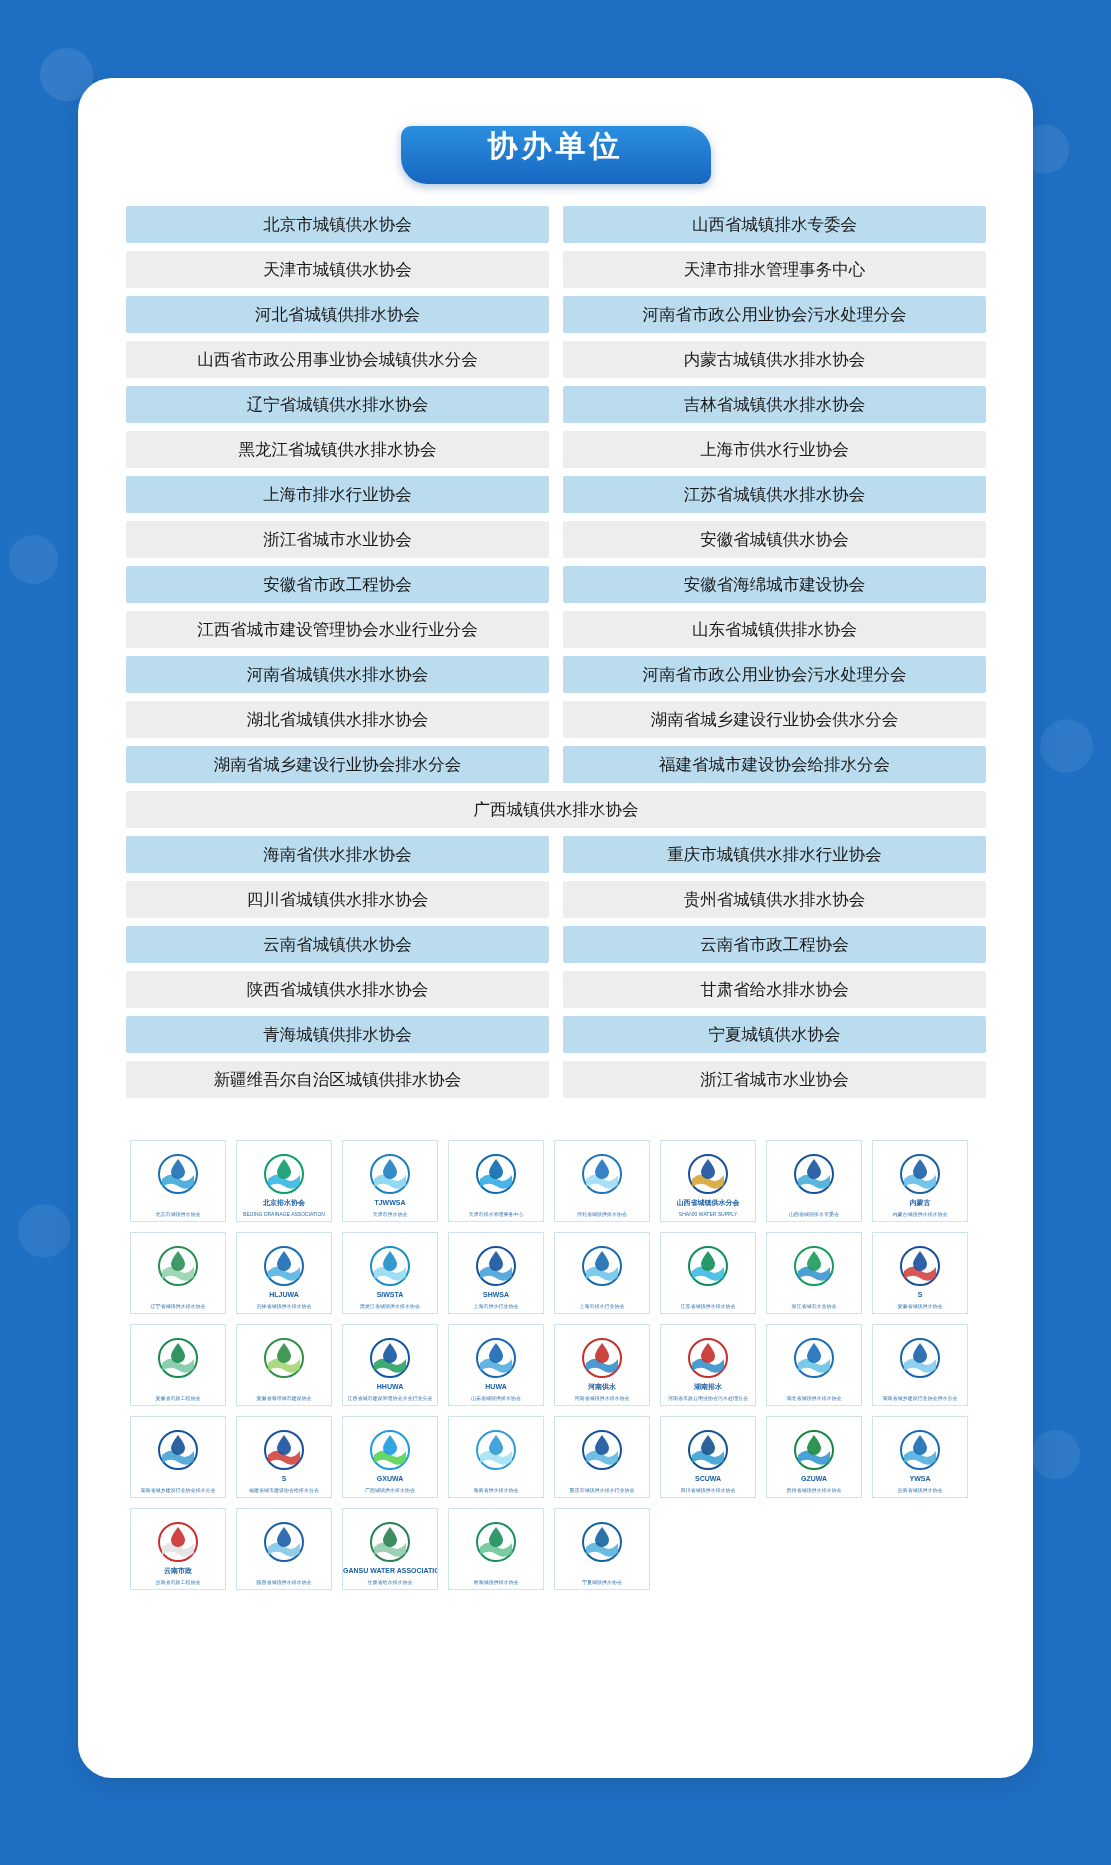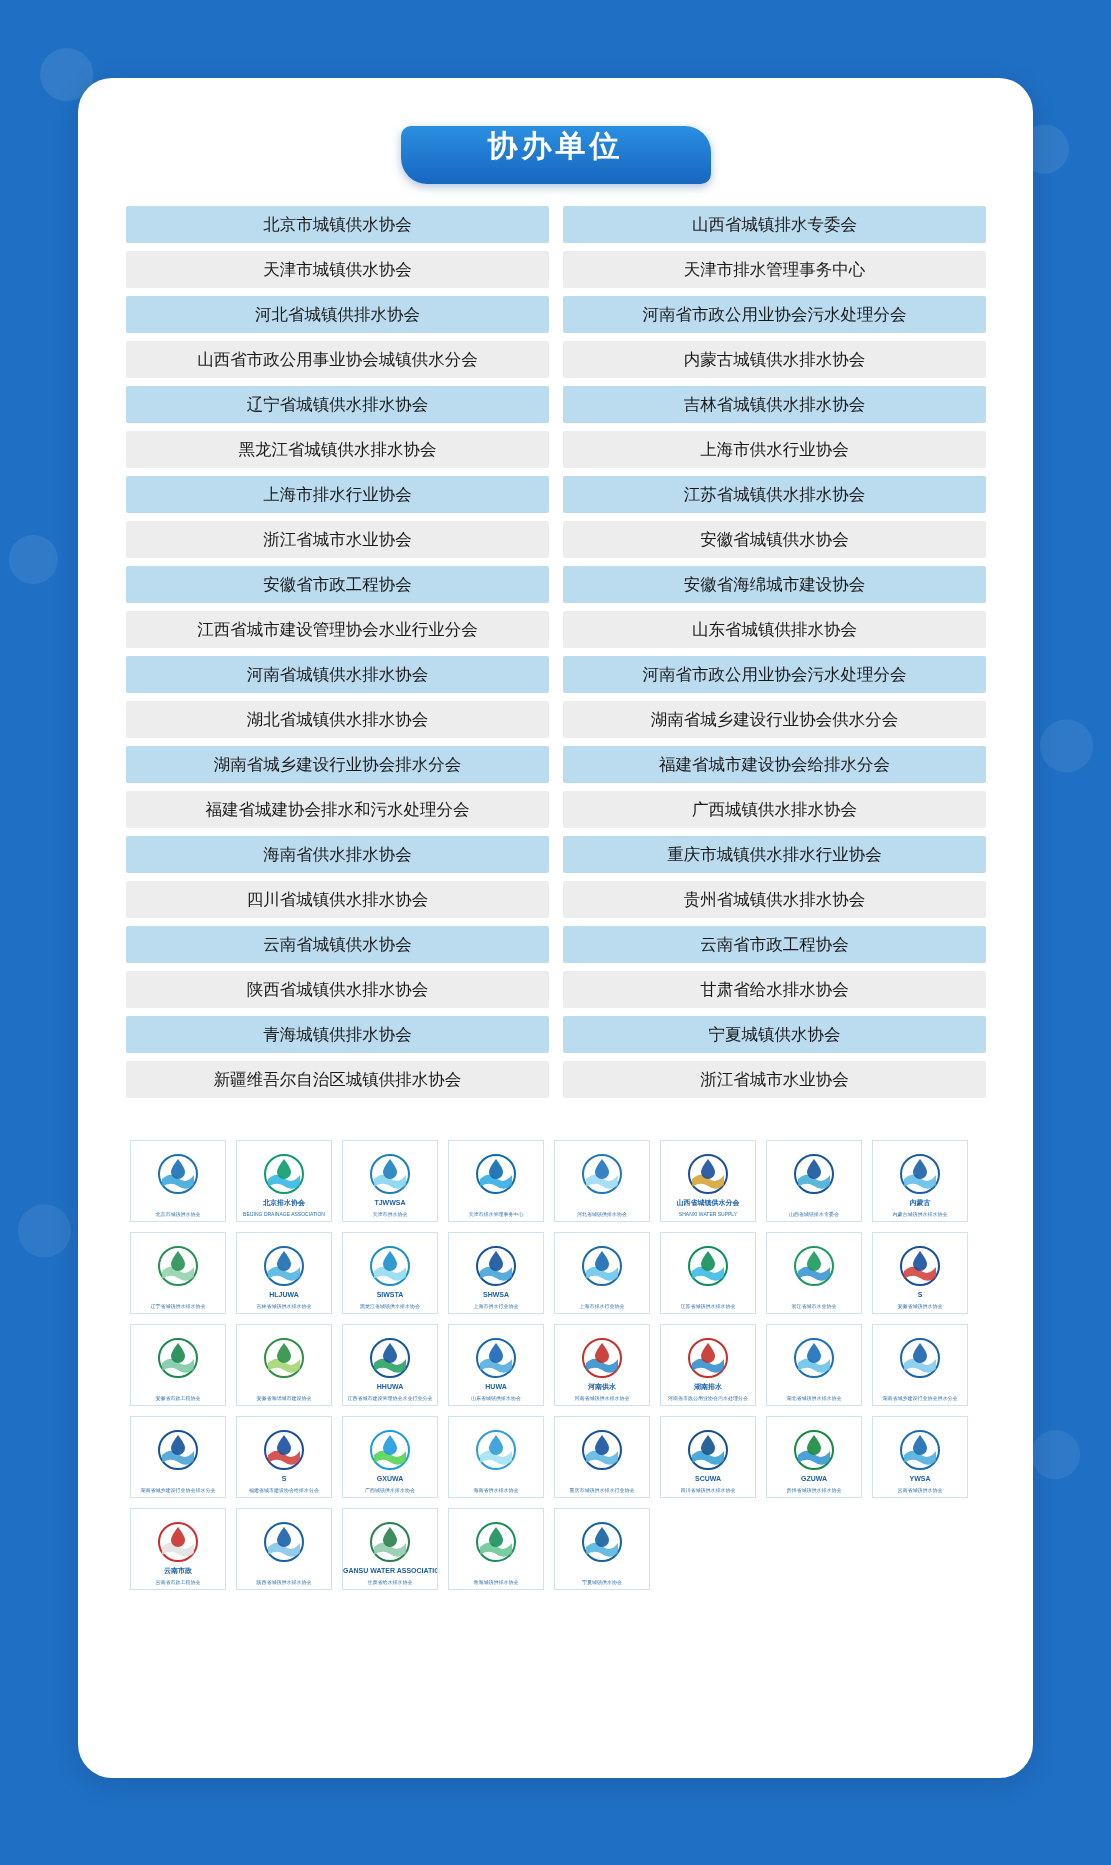--- a/index.html
+++ b/index.html
@@ -198,21 +198,20 @@
       </div>
       <div class="row">
         <div class="cell gray">湖北省城镇供水排水协会</div>
         <div class="cell gray">湖南省城乡建设行业协会供水分会</div>
       </div>
       <div class="row">
         <div class="cell blue">湖南省城乡建设行业协会排水分会</div>
         <div class="cell blue">福建省城市建设协会给排水分会</div>
       </div>
       <div class="row">
-        <div class="cell gray">福建省城建协会排水和污水处理分会</div>
         <div class="cell gray">广西城镇供水排水协会</div>
       </div>
       <div class="row">
         <div class="cell blue">海南省供水排水协会</div>
         <div class="cell blue">重庆市城镇供水排水行业协会</div>
       </div>
       <div class="row">
         <div class="cell gray">四川省城镇供水排水协会</div>
         <div class="cell gray">贵州省城镇供水排水协会</div>
       </div>

